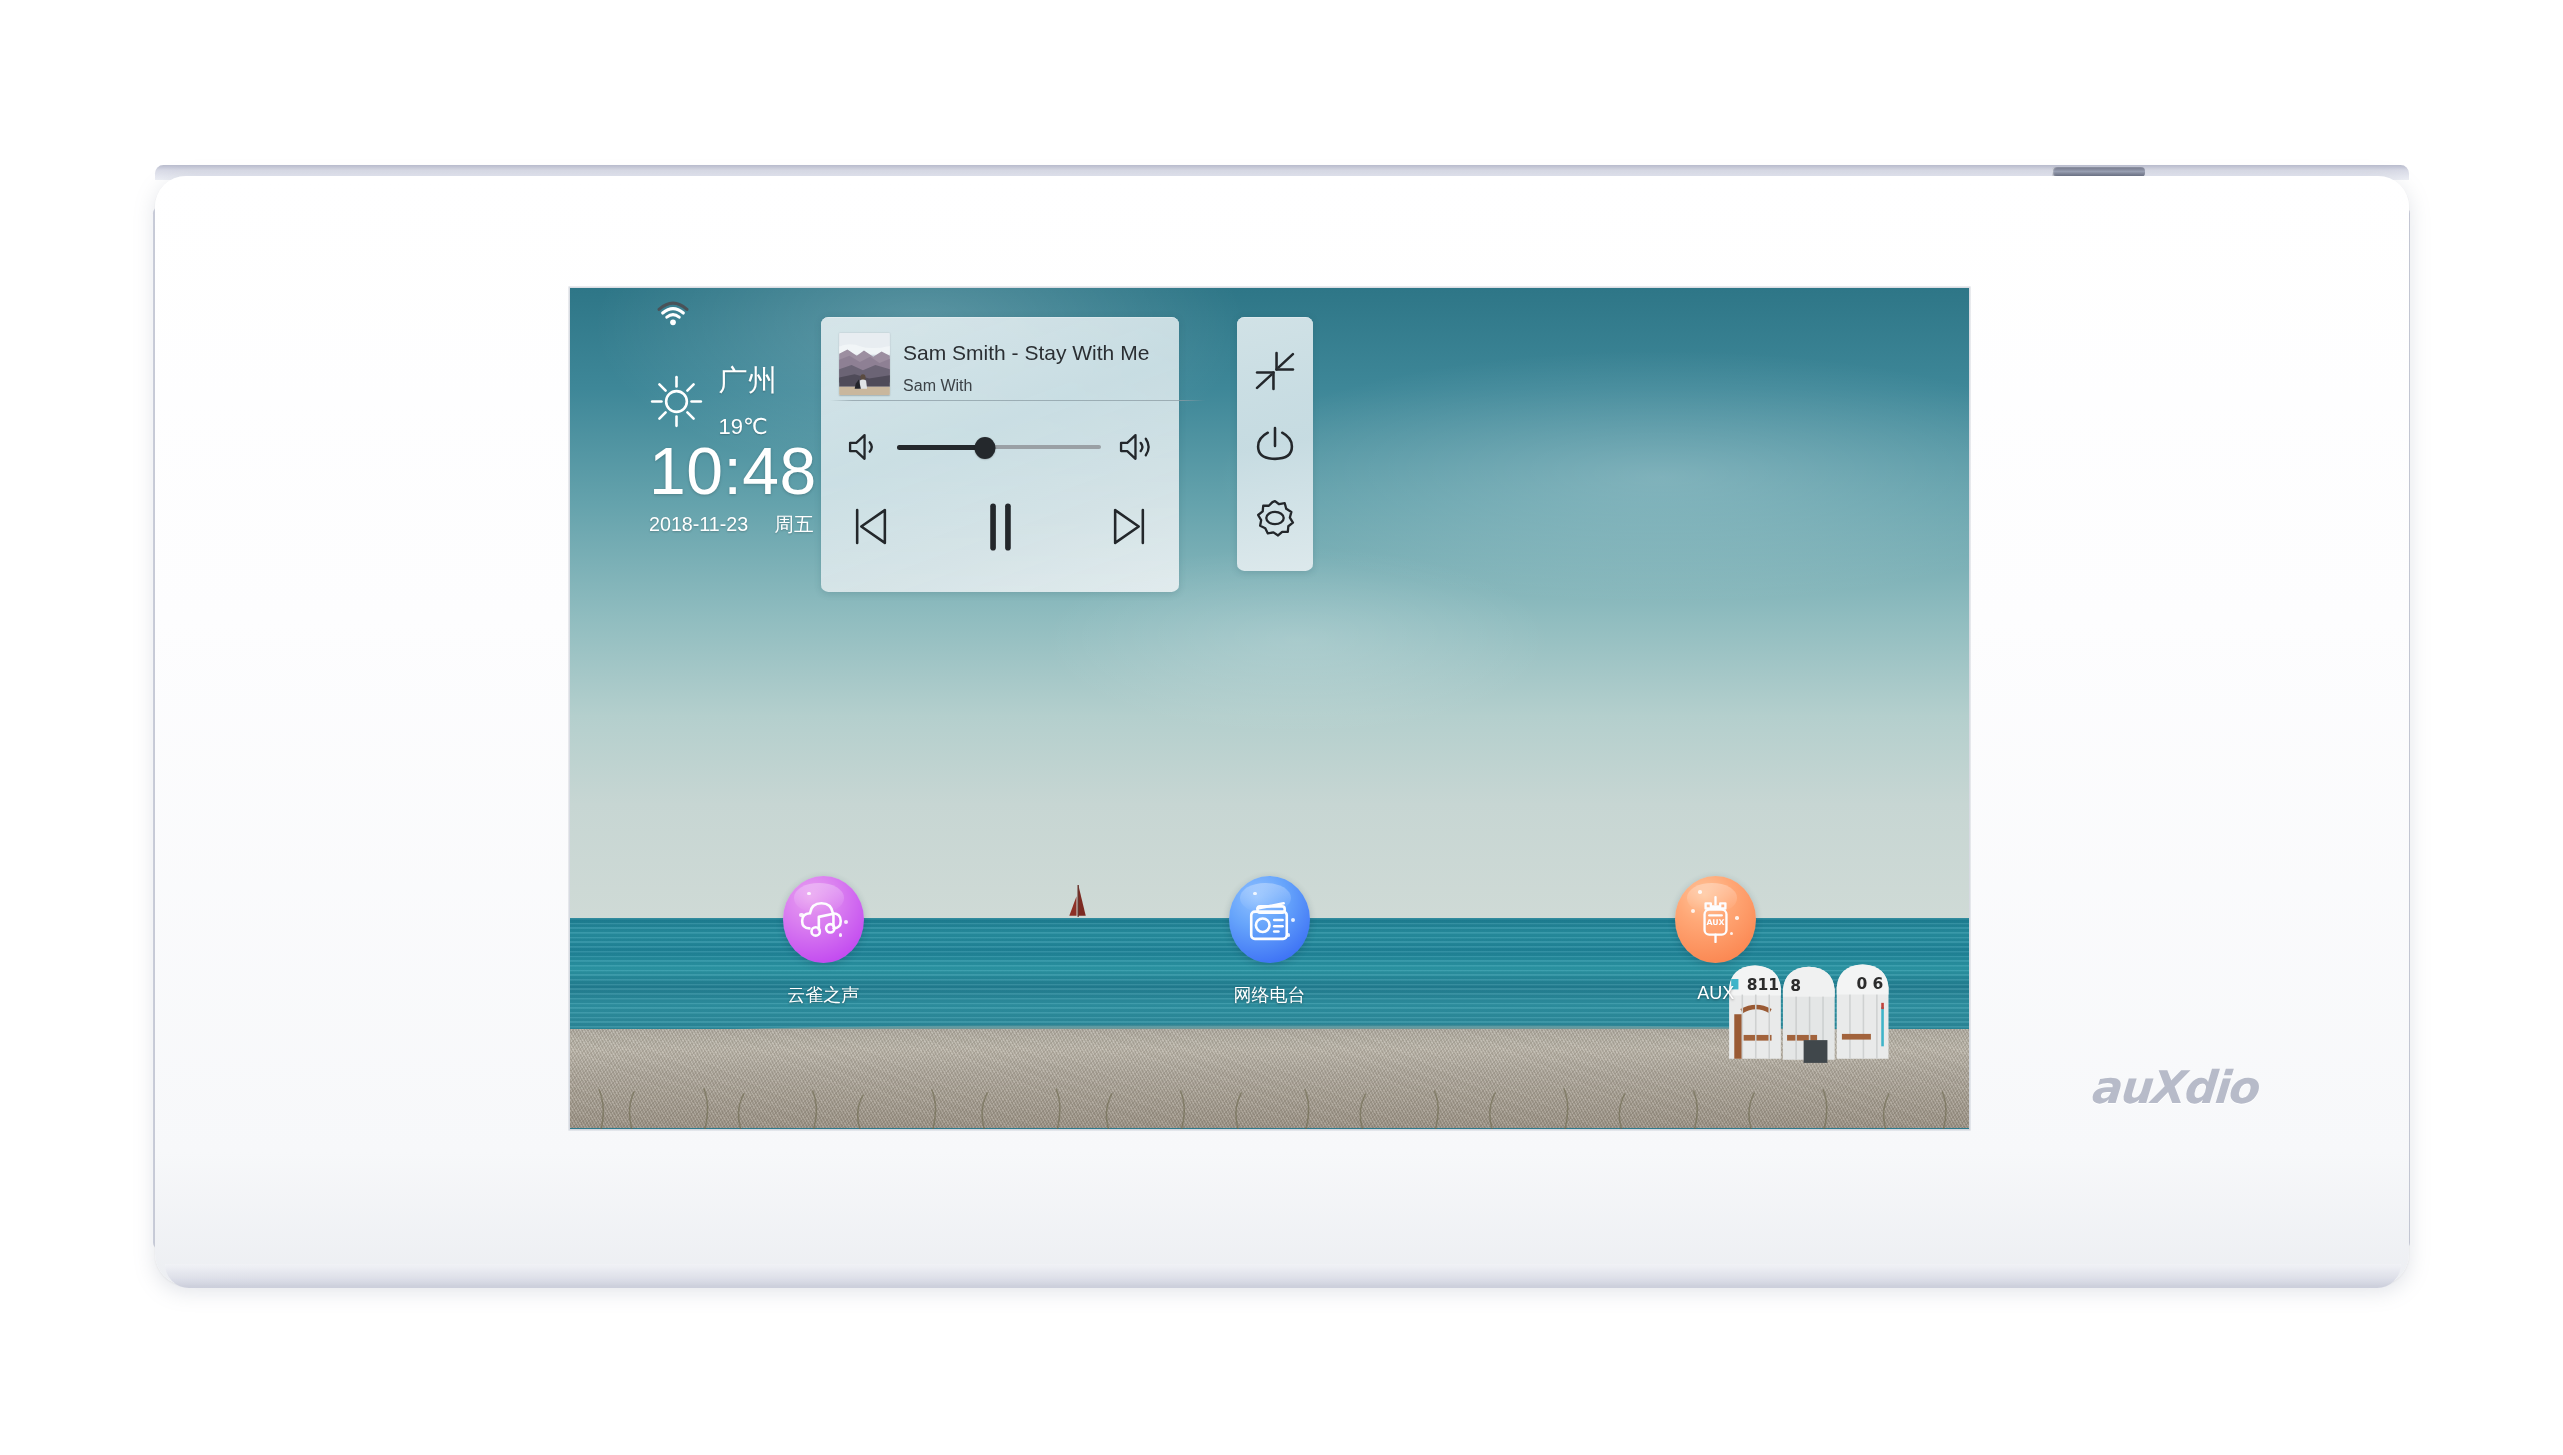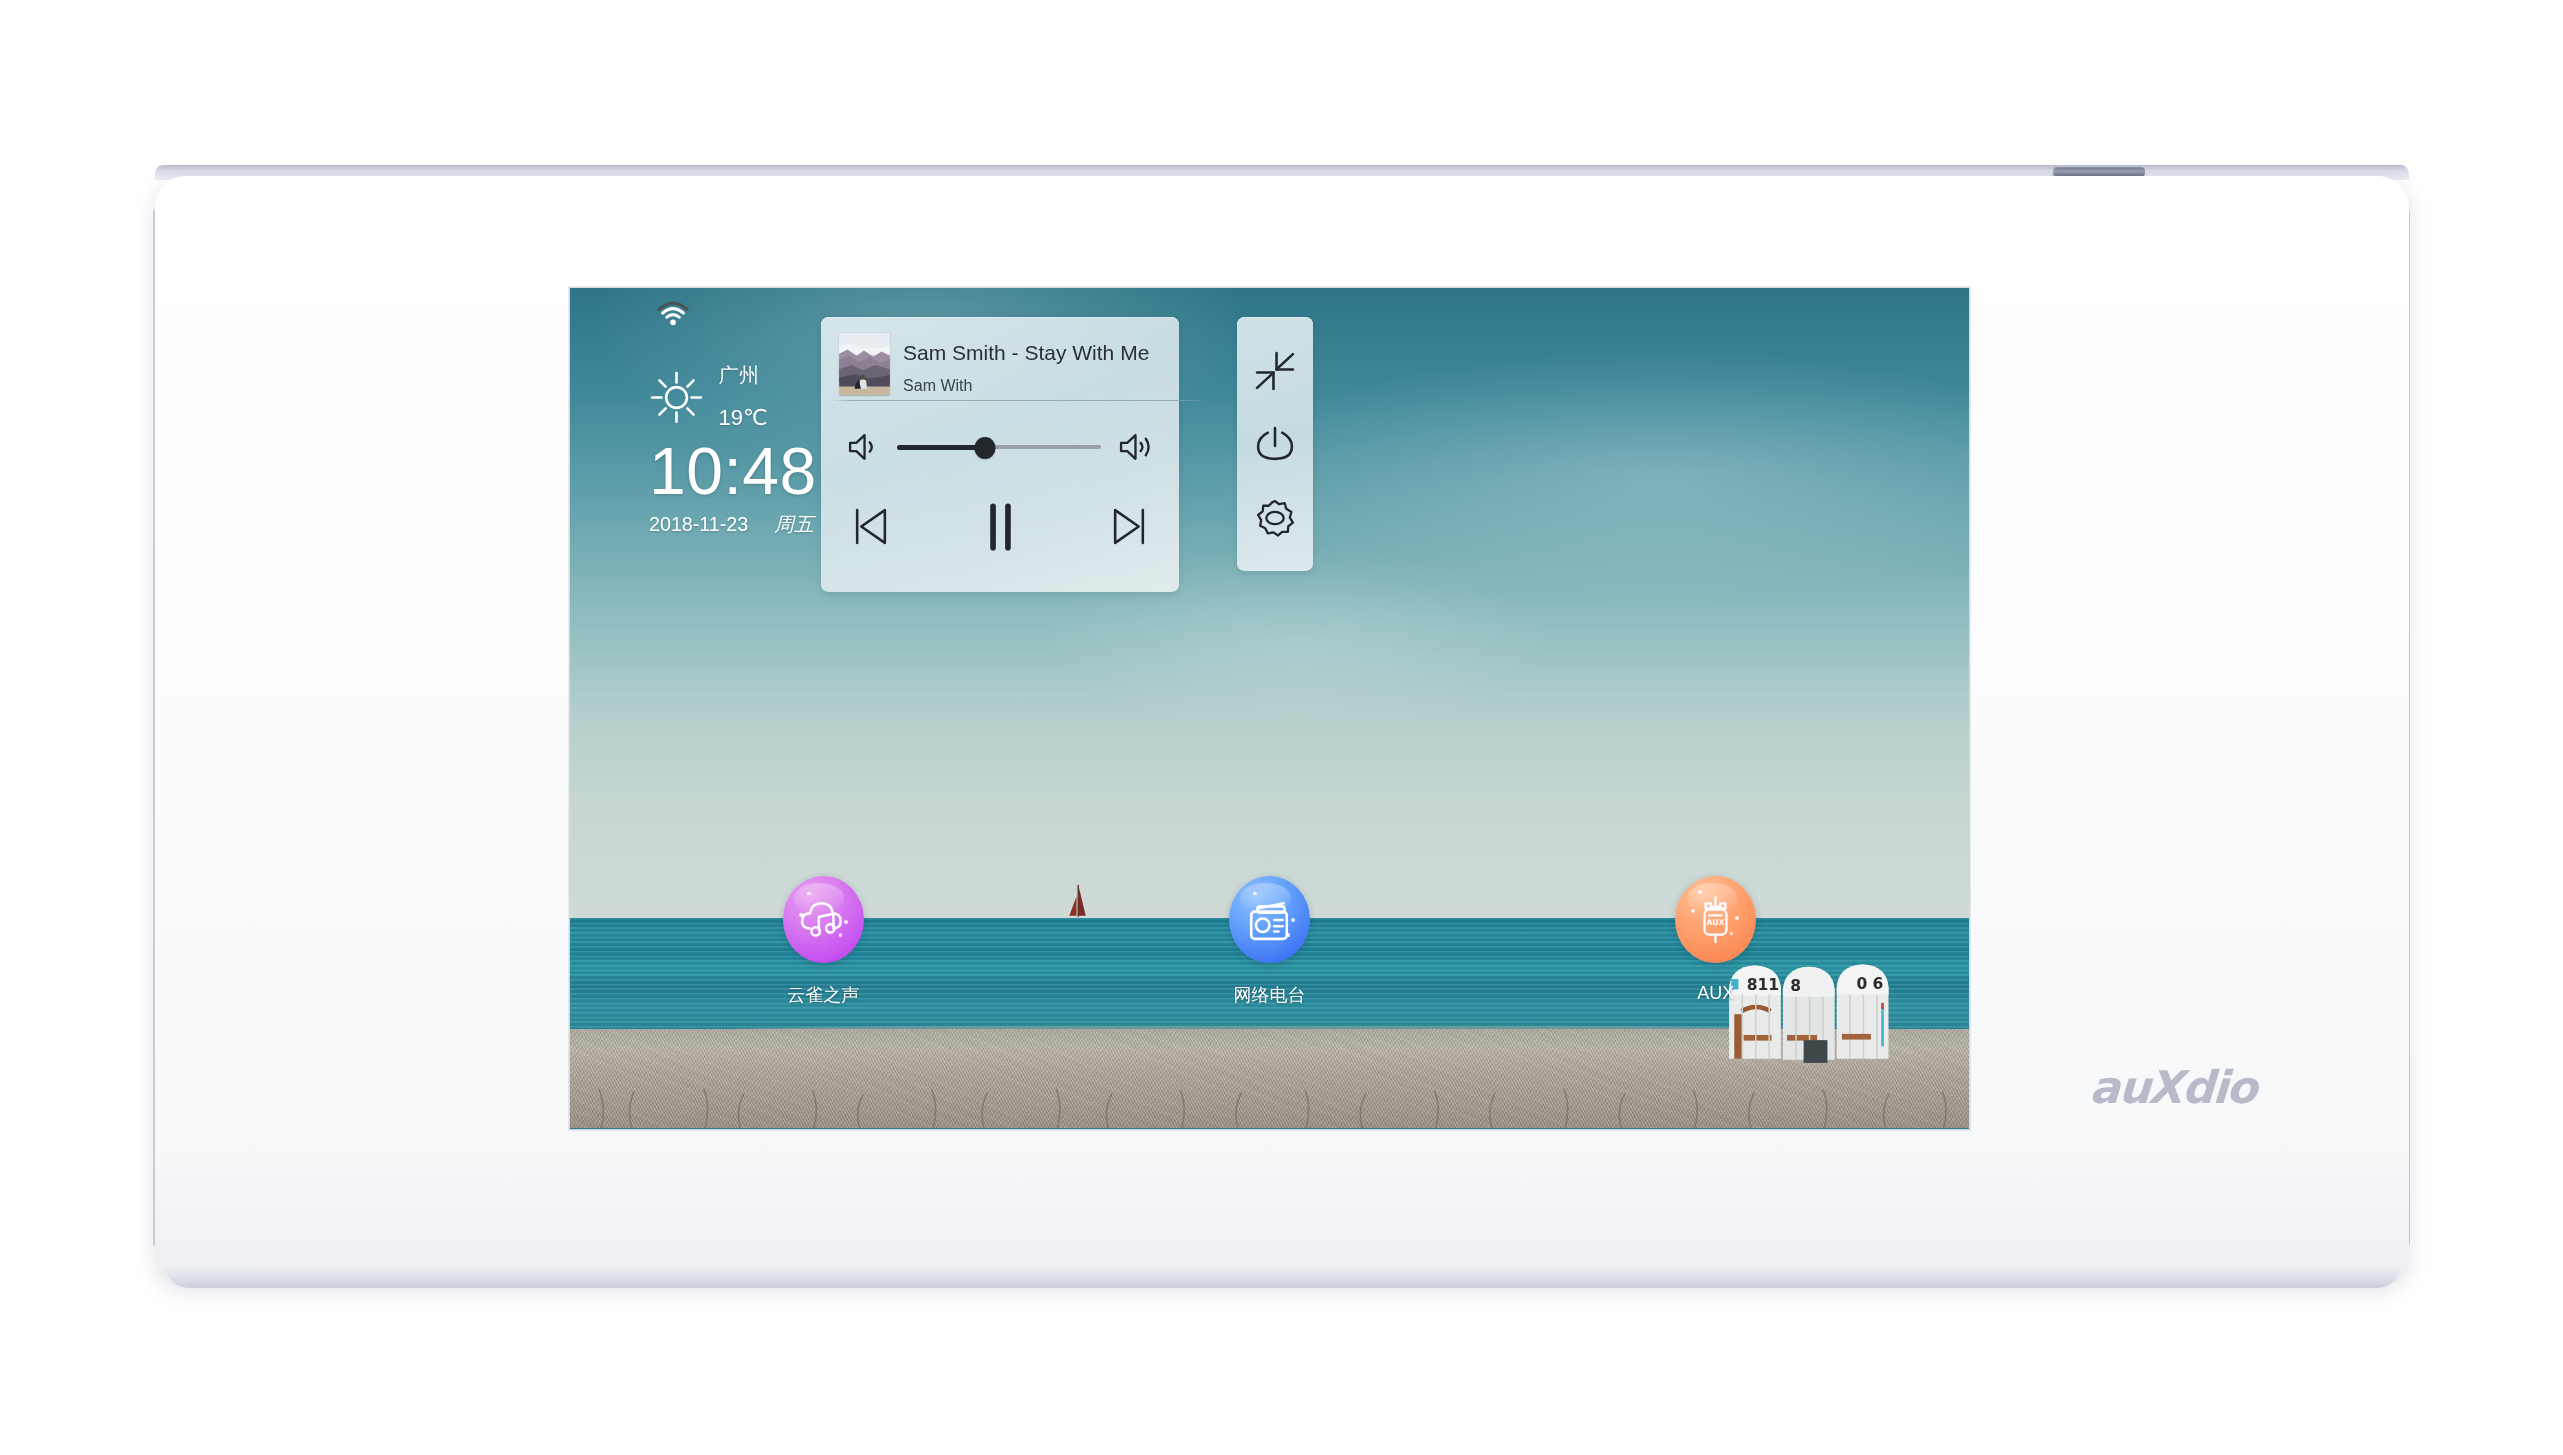--- a/index.html
+++ b/index.html
@@ -70,31 +70,31 @@
   
   #grass{position:absolute;left:0;top:788px;width:100%;height:54px;opacity:.6;}
 
   
   #wifi-icon{position:absolute;left:87px;top:11.4px;width:32px;height:27px;}
 
   
   #weather-block{position:absolute;left:78px;top:77px;display:flex;align-items:center;}
   #sun-icon{width:57px;height:57px;flex:0 0 auto;}
   #weather-text{margin-left:13.5px;color:#ffffff;line-height:1.05;}
-  #city-name{font-size:20px;letter-spacing:0.5px;
+  #city-name{font-size:29px;letter-spacing:0.5px;
     text-shadow:0 0.5px 1.6px rgba(0,0,0,.22);}
   #temperature{font-size:22px;margin-top:20px;
     text-shadow:0 0.5px 1.6px rgba(0,0,0,.22);}
 
   #clock-block{position:absolute;left:79px;top:150px;color:#ffffff;}
   #clock-time{font-size:66px;line-height:1;font-weight:400;letter-spacing:0.5px;
     text-shadow:0 1px 3.1px rgba(0,0,0,.20);}
   #clock-date-row{display:flex;align-items:baseline;margin-top:7.3px;font-size:19.7px;
     text-shadow:0 0.5px 2.1px rgba(0,0,0,.22);}
-  #clock-weekday{margin-left:26px;font-style:italic;}
+  #clock-weekday{margin-left:26px;}
 
   
   #music-panel{position:absolute;left:251px;top:28.5px;width:358px;height:275px;
     border-radius:7.3px;
     background:linear-gradient(160deg,
         rgba(228,238,241,.90) 0%, rgba(218,232,236,.88) 42%,
         rgba(223,233,236,.90) 72%, rgba(232,239,241,.92) 100%);
     box-shadow:0 1.6px 7.3px rgba(30,70,85,.18), inset 0 0.5px 0 rgba(255,255,255,.55);
     backdrop-filter:blur(1.6px);}
   #track-row{display:flex;align-items:flex-start;padding:16.6px 0 0 17.6px;height:82px;box-sizing:border-box;}

